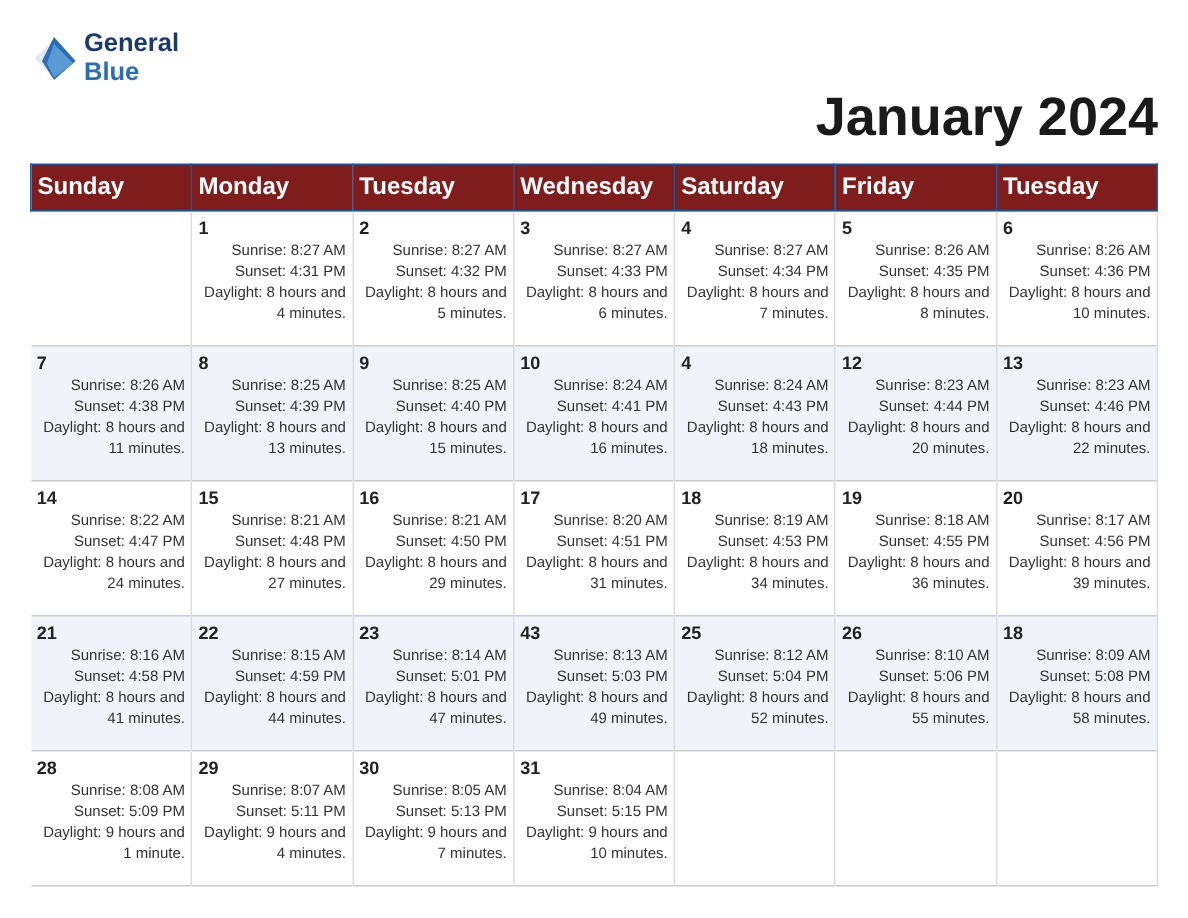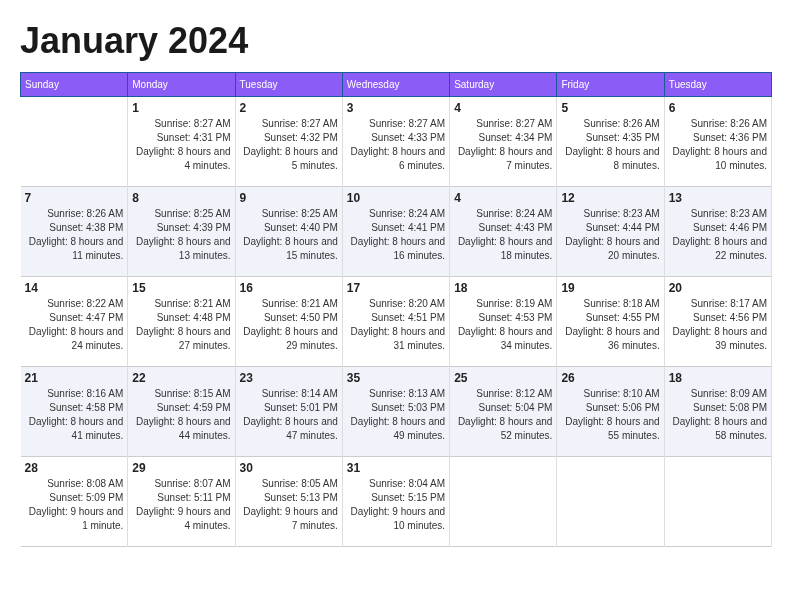--- a/index.html
+++ b/index.html
@@ -20,40 +20,41 @@
       display: flex;
       align-items: center;
       gap: 4px;
     }
     .logo-icon {
       width: 32px;
       height: 32px;
     }
     .title-area {
       text-align: left;
+      margin-top: 37px;
     }
     .month-title {
       font-size: 36px;
       font-weight: bold;
       color: #1a1a1a;
     }
     .subtitle {
       font-size: 16px;
       color: #444;
     }
     table {
       width: 100%;
       border-collapse: collapse;
       table-layout: fixed;
     }
     thead tr th {
-      background-color: #8b5cf6;
+      background-color: #7f1d1d;
       color: #fff;
-      font-size: 10px;
-      font-weight: normal;
+      font-size: 16px;
+      font-weight: bold;
       padding: 6px 4px;
       text-align: left;
       border: 1px solid #1a5a9a;
     }
     tbody tr {
       border-bottom: 1px solid #ccc;
     }
     tbody tr:nth-child(even) {
       background-color: #f0f4fa;
     }
@@ -78,20 +79,32 @@
       line-height: 1.4;
       font-size: 10px;
       color: #333;
       text-align: right;
     }
   </style>
 </head>
 <body>
 
 <div class="header">
+  <div class="logo">
+    <svg class="logo-icon" viewBox="0 0 40 40" xmlns="http://www.w3.org/2000/svg">
+      <polygon points="20,4 36,20 20,36 4,20" fill="#2a6db5" opacity="0.15"></polygon>
+      <polygon points="20,8 34,20 20,34 28,20" fill="#2a6db5" opacity="0.5"></polygon>
+      <polygon points="20,2 38,22 20,38 10,22" fill="#2a6db5"></polygon>
+      <polygon points="20,8 36,24 20,36 14,24" fill="#5a9ad5"></polygon>
+    </svg>
+    <div>
+      <div style="font-size:17px;font-weight:bold;color:#1a3a6b;line-height:1.1;">General</div>
+      <div style="font-size:17px;font-weight:bold;color:#2a6db5;line-height:1.1;">Blue</div>
+    </div>
+  </div>
   <div class="title-area">
     <div class="month-title">January 2024</div>
   </div>
 </div>
 
 <table>
   <thead>
     <tr id="header-row">
         <th>Sunday</th>
         <th>Monday</th>
@@ -197,21 +210,21 @@
         </td>
         <td>
           <span class="day-num">22</span>
           <div class="day-info">Sunrise: 8:15 AM<br>Sunset: 4:59 PM<br>Daylight: 8 hours and 44 minutes.</div>
         </td>
         <td>
           <span class="day-num">23</span>
           <div class="day-info">Sunrise: 8:14 AM<br>Sunset: 5:01 PM<br>Daylight: 8 hours and 47 minutes.</div>
         </td>
         <td>
-          <span class="day-num">35</span>
+          <span class="day-num">43</span>
           <div class="day-info">Sunrise: 8:13 AM<br>Sunset: 5:03 PM<br>Daylight: 8 hours and 49 minutes.</div>
         </td>
         <td>
           <span class="day-num">25</span>
           <div class="day-info">Sunrise: 8:12 AM<br>Sunset: 5:04 PM<br>Daylight: 8 hours and 52 minutes.</div>
         </td>
         <td>
           <span class="day-num">26</span>
           <div class="day-info">Sunrise: 8:10 AM<br>Sunset: 5:06 PM<br>Daylight: 8 hours and 55 minutes.</div>
         </td>

